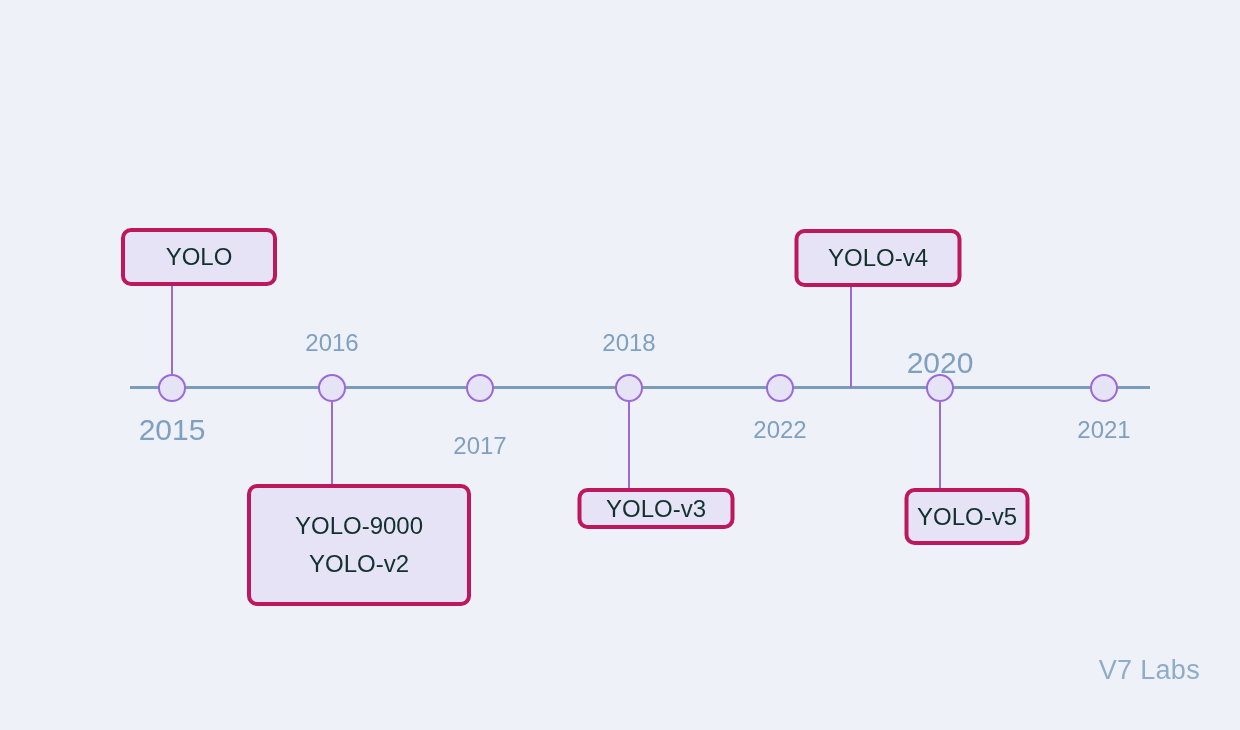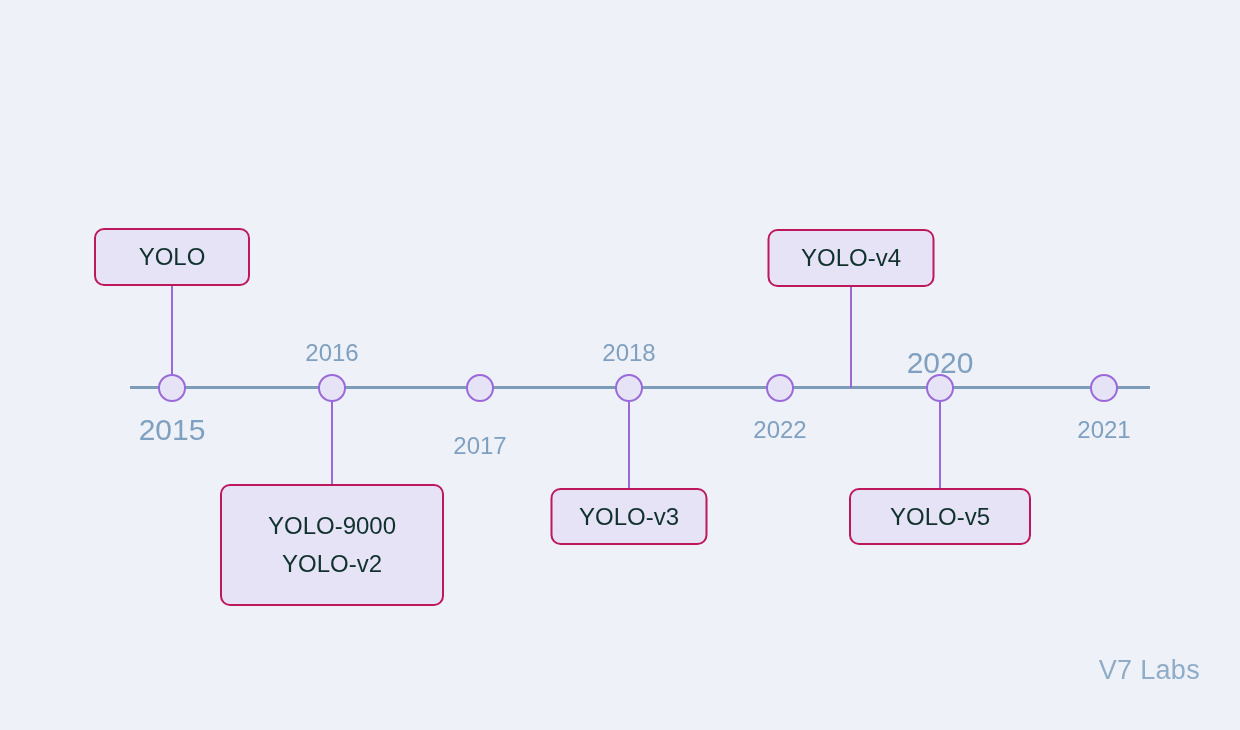--- a/index.html
+++ b/index.html
@@ -60,48 +60,49 @@
   
   .year {
     position: absolute;
     color: #7fa0c0;
     white-space: nowrap;
     transform: translateX(-50%);
     font-weight: normal;
   }
   .year.big   { font-size: 30px; }
   .year.small { font-size: 24px; }
-  .year.above { top: 339px; }
+  .year.above { top: 329px; }
   .year.below { top: 416px; }
   .year.big.above { top: 346px; }
   .year.big.below { top: 413px; }
 
   
   .stem {
     position: absolute;
     width: 2px;
     margin-left: -1px;
     background: #9a6ada;
   }
 
   
   .lbox {
     position: absolute;
     box-sizing: border-box;
     background: #e7e3f6;
-    border: 2px solid #be185d;
+    border: 4px solid #be185d;
     border-radius: 10px;
     color: #10312e;
     font-size: 24px;
     display: flex;
     flex-direction: column;
     align-items: center;
     justify-content: center;
     transform: translateX(-50%);
     white-space: nowrap;
+    margin-left: 27px;
   }
   .lbox .line2 { margin-top: 10px; }
 
   
   #watermark {
     position: absolute;
     right: 40px;
     top: 655px;
     font-size: 27px;
     color: #8fadc8;
@@ -142,26 +143,26 @@
       <div class="stem" style="left: 940px; top: 402px; height: 86px;"></div>
     </div>
   <div id="boxes-layer">
       <div class="lbox" style="left: 172px; top: 228px; width: 156px; height: 58px;">
         <span>YOLO</span>
       </div>
       <div class="lbox" style="left: 332px; top: 484px; width: 224px; height: 122px;">
         <span>YOLO-9000</span>
         <span class="line2">YOLO-v2</span>
       </div>
-      <div class="lbox" style="left: 629px; top: 488px; width: 157px; height: 57px;">
+      <div class="lbox" style="left: 629px; top: 488px; width: 157px; height: 41px;">
         <span>YOLO-v3</span>
       </div>
       <div class="lbox" style="left: 851px; top: 229px; width: 167px; height: 58px;">
         <span>YOLO-v4</span>
       </div>
-      <div class="lbox" style="left: 940px; top: 488px; width: 182px; height: 57px;">
+      <div class="lbox" style="left: 940px; top: 488px; width: 125px; height: 57px;">
         <span>YOLO-v5</span>
       </div>
     </div>
 
   <div id="watermark">V7 Labs</div>
 
 </div>
 
 </body></html>

